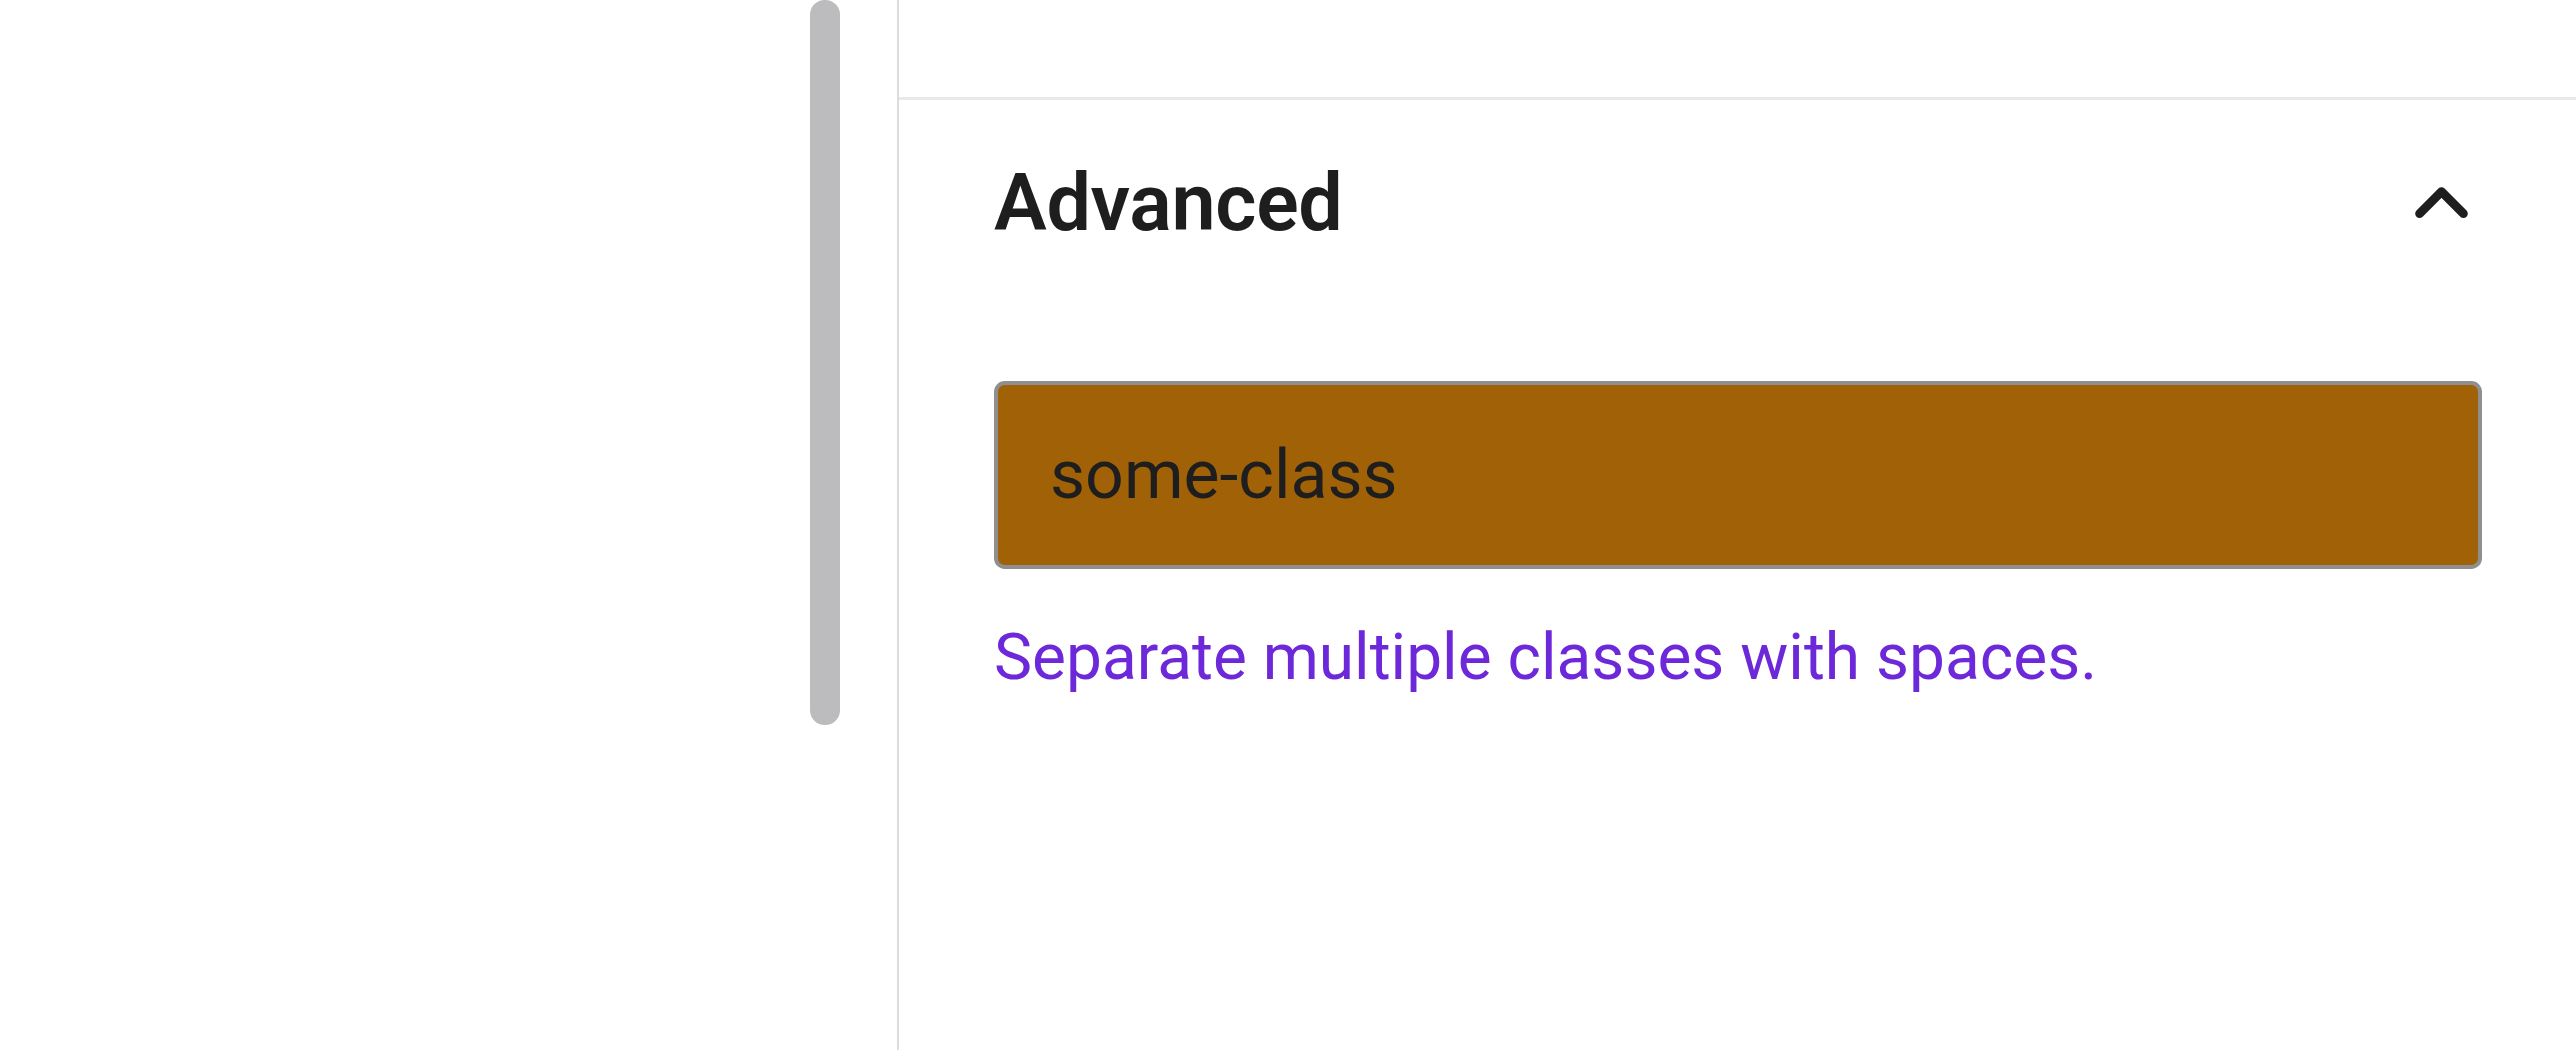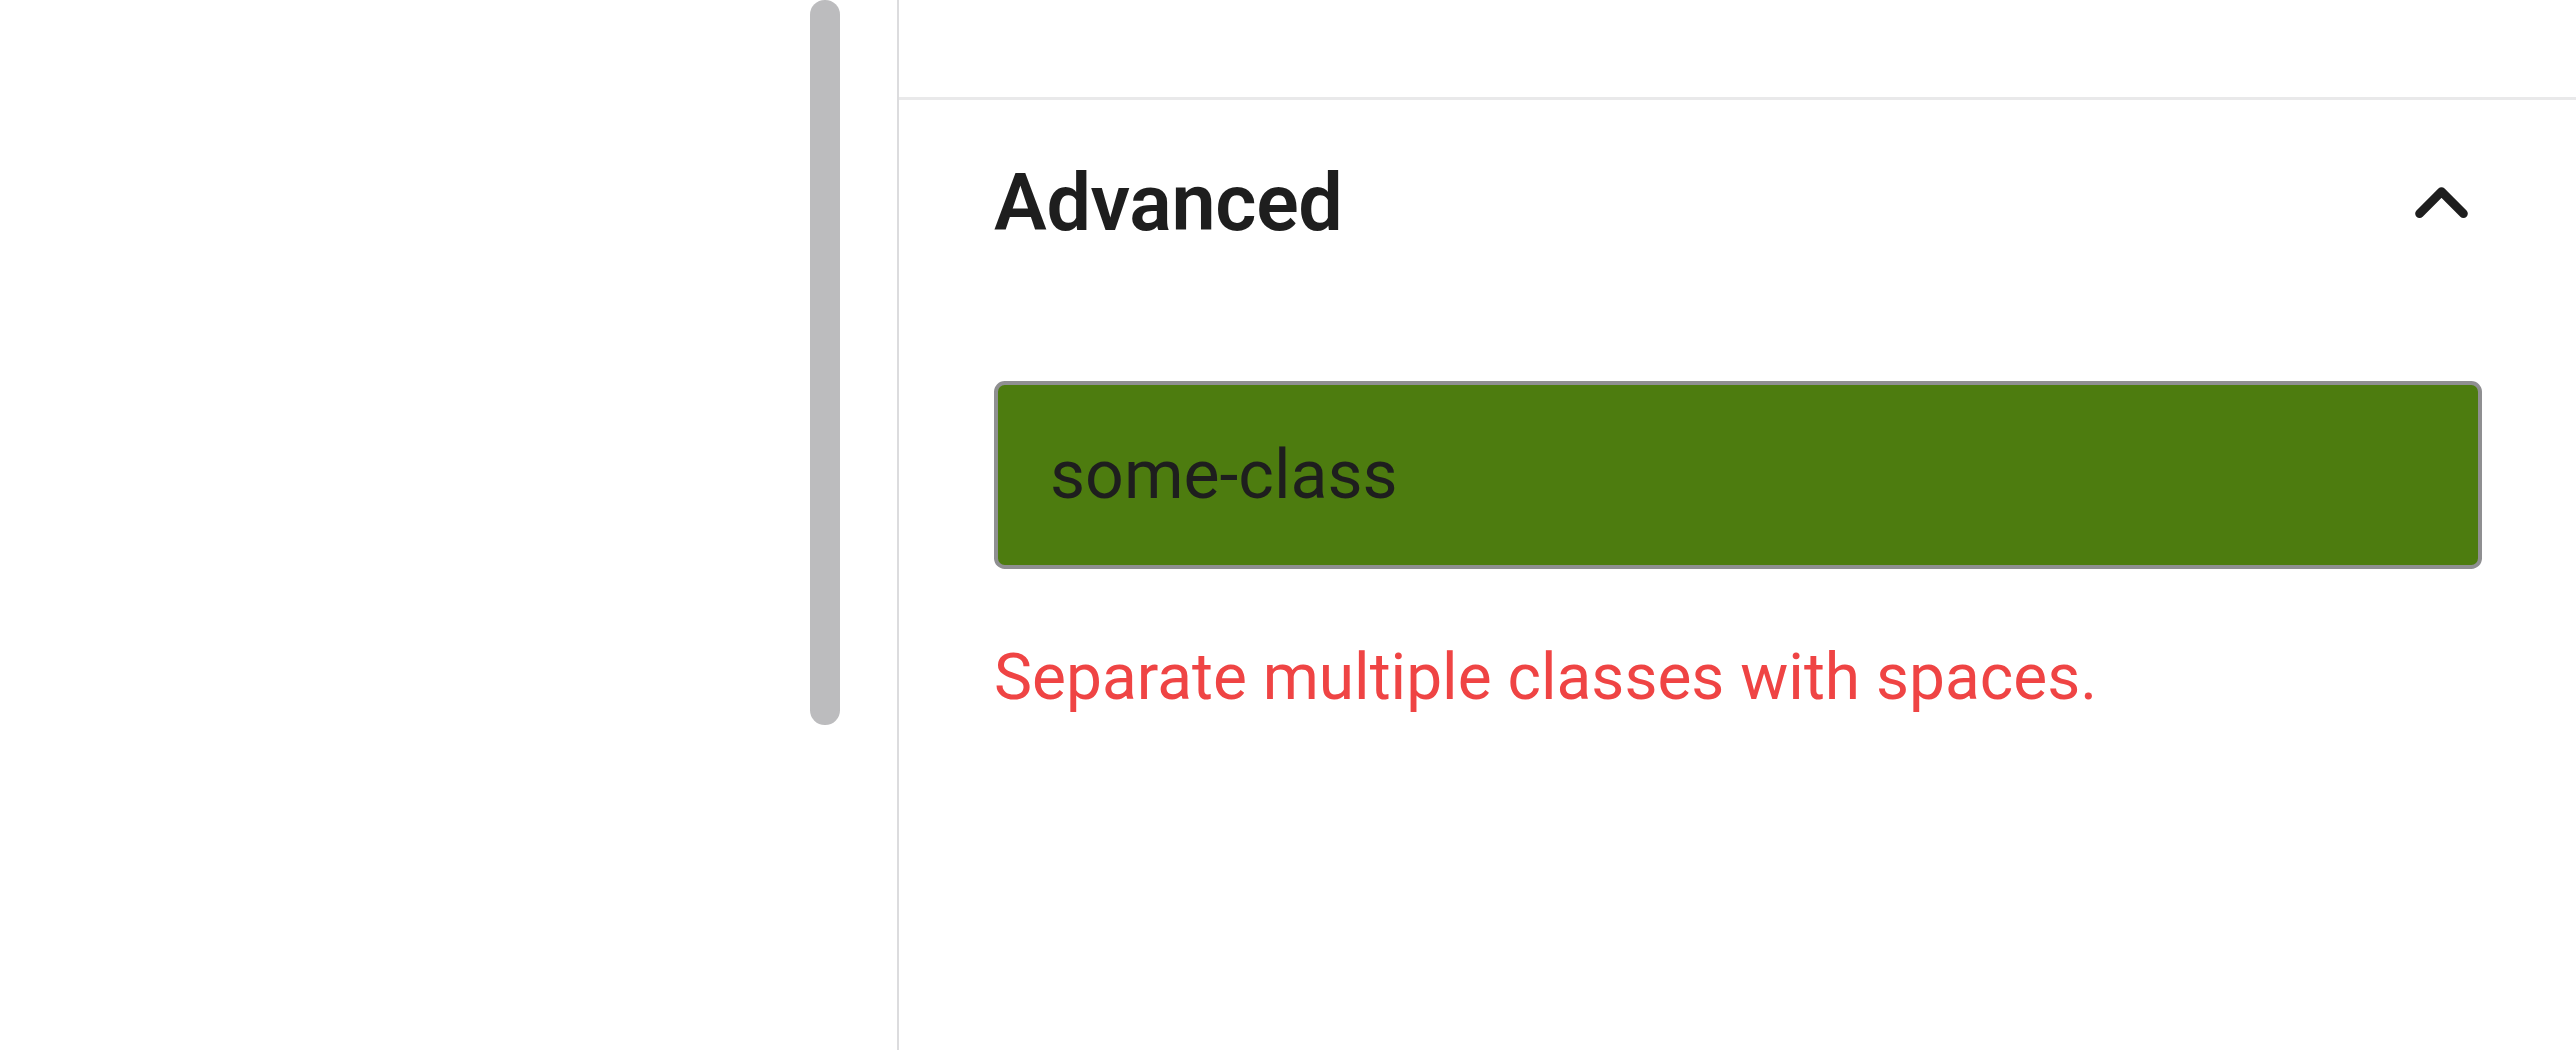--- a/index.html
+++ b/index.html
@@ -83,26 +83,26 @@
     .text-input {
       width: 100%;
       height: 188px;
       font-size: 68px;
       font-family: inherit;
       color: #1e1e1e;
       padding: 0 52px;
       border: 4px solid #8f8f91;
       border-radius: 10.7px;
       outline: none;
-      background: #4d7c0f;
+      background: #a16207;
     }
     .help-text {
-      margin-top: 67px;
+      margin-top: 47px;
       font-size: 64px;
-      color: #ef4444;
+      color: #6d28d9;
       line-height: 1.3;
     }
   </style>
 </head>
 <body>
 
 <div class="stage">
 
   <div class="scroll-track"></div>
   <div class="scroll-thumb"></div>

